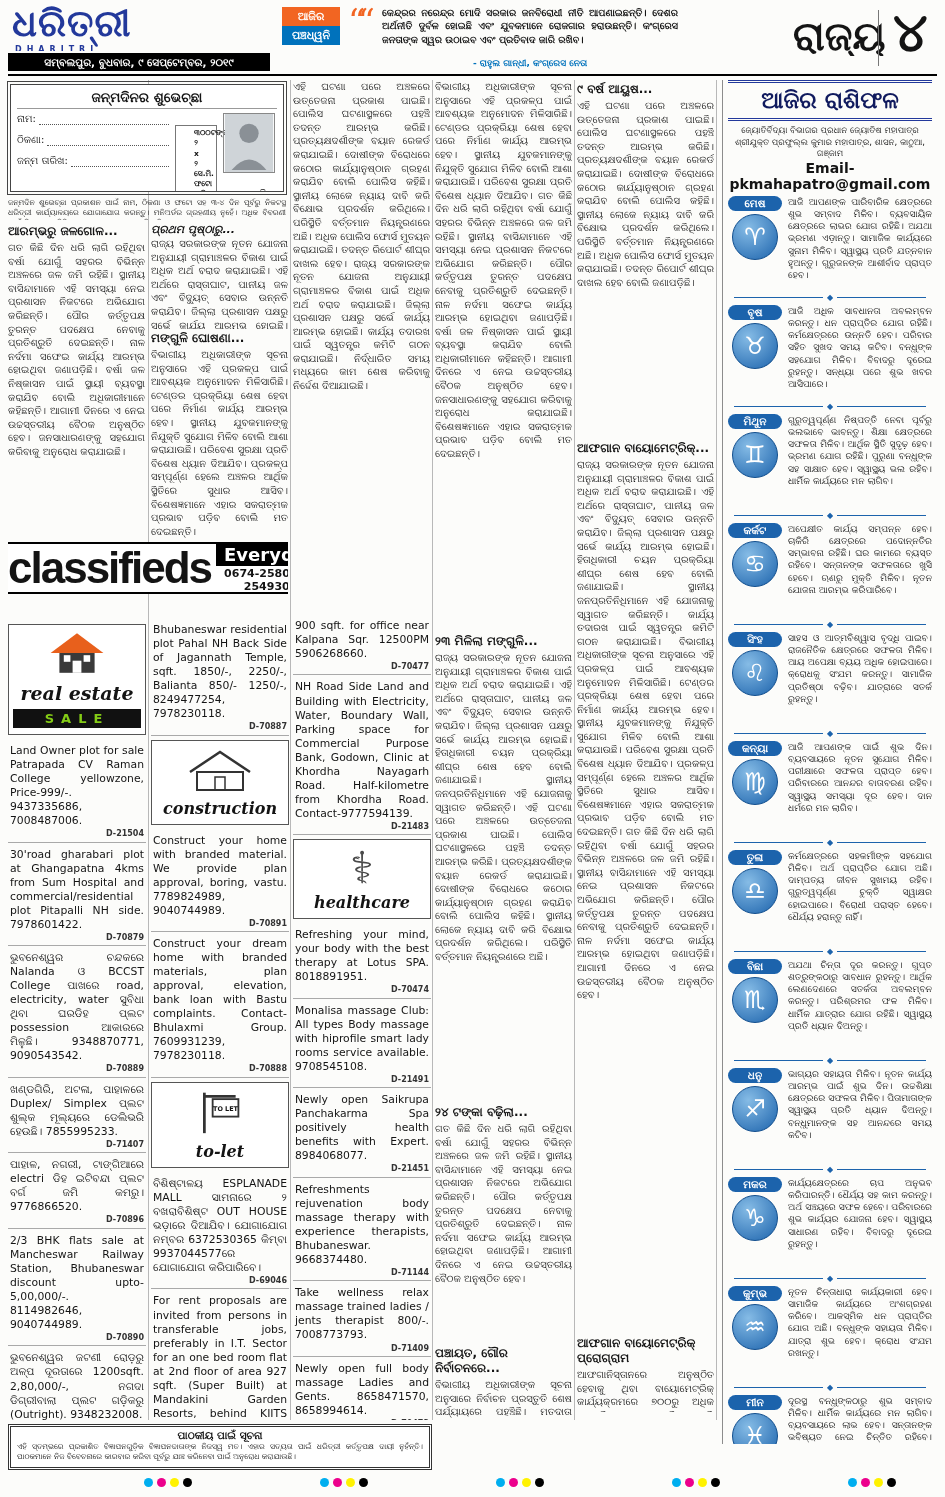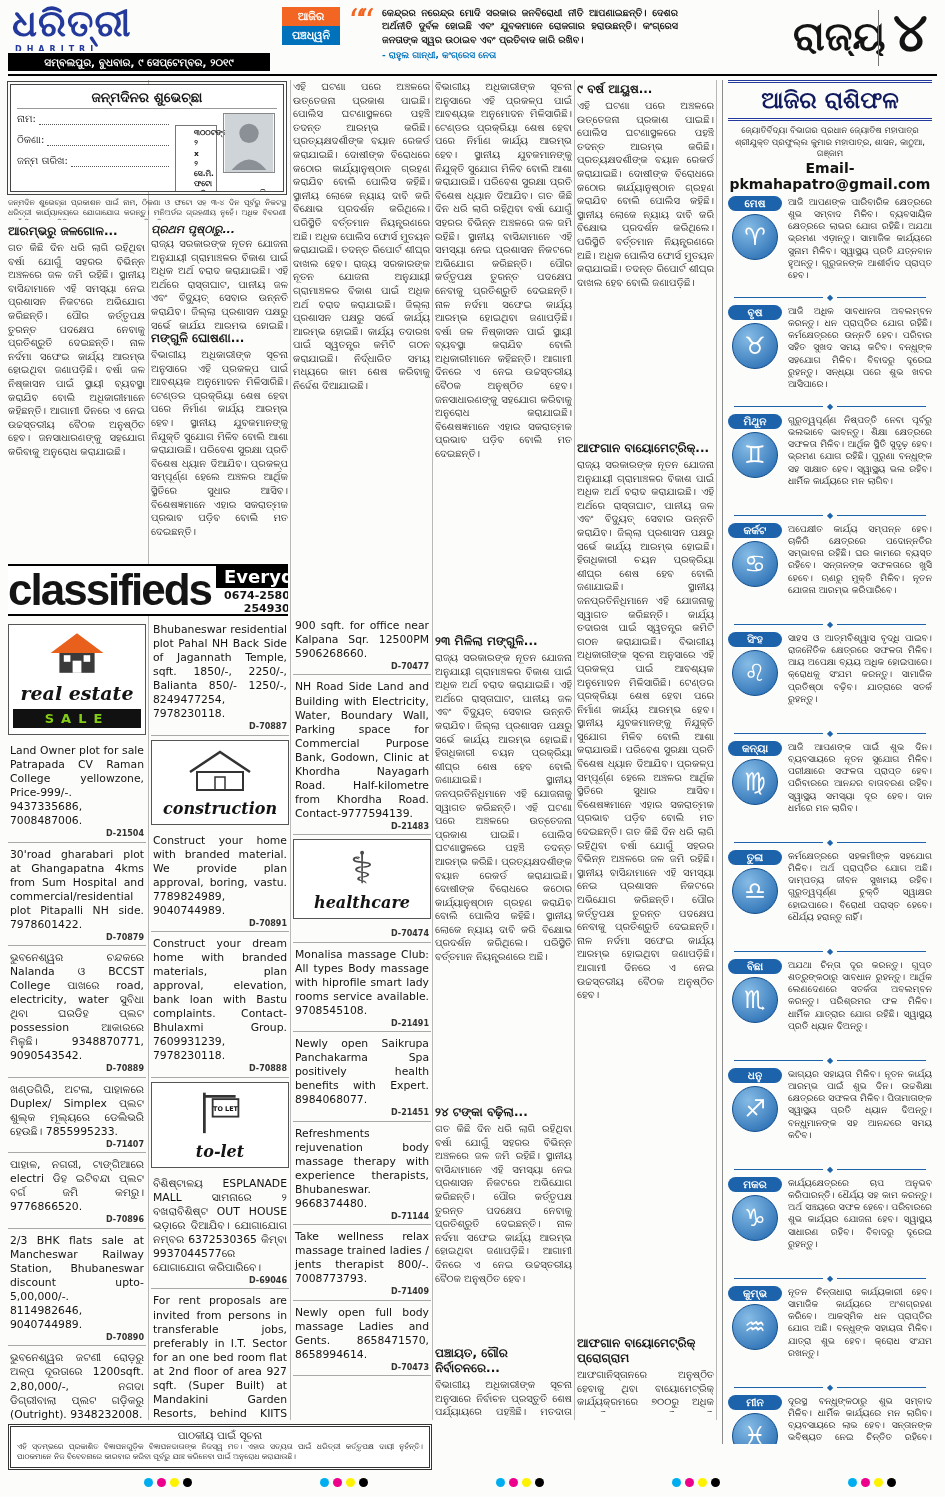--- a/index.html
+++ b/index.html
@@ -10,21 +10,21 @@
 
   
   .logo-odia{font-size:37px;font-weight:bold;color:#23399b;line-height:1.05;letter-spacing:1px}
   .logo-latin{font-size:8px;letter-spacing:5px;color:#23399b;margin:1px 0 0 3px;font-weight:bold}
   #dateline{background:#000;color:#fff;font-size:10.5px;line-height:18px;text-align:center;font-weight:bold}
   .badge-top{background:#f26522;color:#fff;font-size:11px;font-weight:bold;text-align:center;padding:3px 2px}
   .badge-bot{background:#0072bc;color:#fff;font-size:11px;font-weight:bold;text-align:center;padding:3px 2px}
   .qmark{float:left;width:30px;color:#f26522;font-size:34px;line-height:.9;font-family:"DejaVu Serif",serif}
   .qmark::before{content:"\201C\201C";letter-spacing:-8px}
   .qtext{margin-left:34px;font-size:9.6px;font-weight:bold;line-height:1.4;text-align:justify}
-  .qattr{margin-left:34px;color:#0072bc;font-size:9px;font-weight:bold;text-align:left;margin-top:4px}
+  .qattr{margin-left:34px;color:#0072bc;font-size:9px;font-weight:bold;text-align:center;margin-top:12px}
   #section-title{font-size:40px;font-weight:bold;line-height:1}
   #page-num{font-size:54px;font-weight:bold;line-height:1}
   .hrule{background:#000}
   .vr{position:absolute;width:1px;background:#b8b8b8}
 
   
   #bday{border:1px solid #444;outline:1px solid #444;outline-offset:2px;padding:4px 6px;background:#fff}
   .bday-title{text-align:center;font-size:13.5px;font-weight:bold;border-bottom:1px solid #999;padding-bottom:2px;margin-bottom:4px}
   .bday-cols{display:flex;gap:6px}
   .bday-fields{flex:1}
@@ -67,21 +67,21 @@
   .sign-pill{background:#1c63ac;color:#fff;border-radius:9px;font-size:10.5px;font-weight:bold;text-align:center;padding:1px 0;margin-bottom:3px}
   .sign-circle{width:46px;height:46px;border-radius:50%;background:radial-gradient(circle at 35% 30%,#86bce6,#1c63ac);color:#fff;display:flex;align-items:center;justify-content:center;font-size:24px;margin:0 auto;border:1px solid #0f4d8d}
   .sign-text{flex:1;font-size:9.2px;line-height:1.33;text-align:justify;overflow:hidden}
   .sign-sep{display:flex;align-items:center;margin:3px 6px}
   .sign-sep::before,.sign-sep::after{content:"";flex:1;height:1px;background:#1c63ac}
   .sign-sep i{font-style:normal;color:#1c63ac;font-size:8px;padding:0 4px}
   .sign-sep i::before{content:"\25C6"}
 
   
   #disclaimer{border:3px double #333;padding:2px 6px;background:#fff}
-  .disc-title{text-align:center;font-size:10.5px;font-weight:normal}
+  .disc-title{text-align:center;font-size:10.5px;font-weight:bold}
   .disc-text{font-size:7.6px;line-height:1.3;text-align:justify}
   .dots{position:absolute;display:flex;gap:4px}
   .dot{width:9px;height:9px;border-radius:50%;background:#000}
 </style>
 </head>
 <body>
 
 <div id="page">
 
   <div class="abs" style="left:12px;top:5px;width:170px;height:46px">
@@ -147,21 +147,21 @@
     <div class="art-title">ଆରମ୍ଭରୁ ଜଳଗୋଳ...</div>
     <div class="art-body" style="height:318px">ଗତ କିଛି ଦିନ ଧରି ଲାଗି ରହିଥିବା ବର୍ଷା ଯୋଗୁଁ ସହରର ବିଭିନ୍ନ ଅଞ୍ଚଳରେ ଜଳ ଜମି ରହିଛି। ସ୍ଥାନୀୟ ବାସିନ୍ଦାମାନେ ଏହି ସମସ୍ୟା ନେଇ ପ୍ରଶାସନ ନିକଟରେ ଅଭିଯୋଗ କରିଛନ୍ତି। ପୌର କର୍ତ୍ତୃପକ୍ଷ ତୁରନ୍ତ ପଦକ୍ଷେପ ନେବାକୁ ପ୍ରତିଶ୍ରୁତି ଦେଇଛନ୍ତି। ନାଳ ନର୍ଦମା ସଫେଇ କାର୍ଯ୍ୟ ଆରମ୍ଭ ହୋଇଥିବା ଜଣାପଡ଼ିଛି। ବର୍ଷା ଜଳ ନିଷ୍କାସନ ପାଇଁ ସ୍ଥାୟୀ ବ୍ୟବସ୍ଥା କରାଯିବ ବୋଲି ଅଧିକାରୀମାନେ କହିଛନ୍ତି। ଆଗାମୀ ଦିନରେ ଏ ନେଇ ଉଚ୍ଚସ୍ତରୀୟ ବୈଠକ ଅନୁଷ୍ଠିତ ହେବ। ଜନସାଧାରଣଙ୍କୁ ସହଯୋଗ କରିବାକୁ ଅନୁରୋଧ କରାଯାଇଛି।</div>
   </div>
   <div class="abs" style="left:151px;top:222px;width:137px;height:340px">
     <div class="art-label">ପ୍ରଥମ ପୃଷ୍ଠାରୁ...</div>
     <div class="art-body" style="height:92px">ରାଜ୍ୟ ସରକାରଙ୍କ ନୂତନ ଯୋଜନା ଅନୁଯାୟୀ ଗ୍ରାମାଞ୍ଚଳର ବିକାଶ ପାଇଁ ଅଧିକ ଅର୍ଥ ବରାଦ କରାଯାଇଛି। ଏହି ଅର୍ଥରେ ରାସ୍ତାଘାଟ, ପାନୀୟ ଜଳ ଏବଂ ବିଦ୍ୟୁତ୍ ସେବାର ଉନ୍ନତି କରାଯିବ। ଜିଲ୍ଲା ପ୍ରଶାସନ ପକ୍ଷରୁ ସର୍ଭେ କାର୍ଯ୍ୟ ଆରମ୍ଭ ହୋଇଛି। ହିତାଧିକାରୀ ଚୟନ ପ୍ରକ୍ରିୟା ଶୀଘ୍ର ଶେଷ ହେବ ବୋଲି ଜଣାଯାଇଛି।</div>
     <div class="art-title">ମଙ୍ଗୁଳି ଘୋଷଣା...</div>
     <div class="art-body" style="height:206px">ବିଭାଗୀୟ ଅଧିକାରୀଙ୍କ ସୂଚନା ଅନୁସାରେ ଏହି ପ୍ରକଳ୍ପ ପାଇଁ ଆବଶ୍ୟକ ଅନୁମୋଦନ ମିଳିସାରିଛି। ଟେଣ୍ଡର ପ୍ରକ୍ରିୟା ଶେଷ ହେବା ପରେ ନିର୍ମାଣ କାର୍ଯ୍ୟ ଆରମ୍ଭ ହେବ। ସ୍ଥାନୀୟ ଯୁବକମାନଙ୍କୁ ନିଯୁକ୍ତି ସୁଯୋଗ ମିଳିବ ବୋଲି ଆଶା କରାଯାଉଛି। ପରିବେଶ ସୁରକ୍ଷା ପ୍ରତି ବିଶେଷ ଧ୍ୟାନ ଦିଆଯିବ। ପ୍ରକଳ୍ପ ସମ୍ପୂର୍ଣ୍ଣ ହେଲେ ଅଞ୍ଚଳର ଆର୍ଥିକ ସ୍ଥିତିରେ ସୁଧାର ଆସିବ। ବିଶେଷଜ୍ଞମାନେ ଏହାର ସକରାତ୍ମକ ପ୍ରଭାବ ପଡ଼ିବ ବୋଲି ମତ ଦେଇଛନ୍ତି।</div>
   </div>
 
-  <div class="abs" id="cl-banner" style="left:8px;top:564px;width:280px;height:52px">
+  <div class="abs" id="cl-banner" style="left:8px;top:542px;width:280px;height:52px">
     <div class="cl-title">classifieds</div>
     <div class="cl-right">
       <span class="cl-sub">Everyday</span>
       <div class="cl-phones">0674-2580101, 2549302</div>
     </div>
   </div>
 
   <div class="abs flow" style="left:8px;top:620px;width:138px;height:800px">
     <div class="cat-box">
       <svg viewBox="0 0 60 40" width="66" height="44">
@@ -213,21 +213,21 @@
     <div class="art-body" style="height:528px">ଏହି ଘଟଣା ପରେ ଅଞ୍ଚଳରେ ଉତ୍ତେଜନା ପ୍ରକାଶ ପାଇଛି। ପୋଲିସ ଘଟଣାସ୍ଥଳରେ ପହଞ୍ଚି ତଦନ୍ତ ଆରମ୍ଭ କରିଛି। ପ୍ରତ୍ୟକ୍ଷଦର୍ଶୀଙ୍କ ବୟାନ ରେକର୍ଡ କରାଯାଇଛି। ଦୋଷୀଙ୍କ ବିରୋଧରେ କଠୋର କାର୍ଯ୍ୟାନୁଷ୍ଠାନ ଗ୍ରହଣ କରାଯିବ ବୋଲି ପୋଲିସ କହିଛି। ସ୍ଥାନୀୟ ଲୋକେ ନ୍ୟାୟ ଦାବି କରି ବିକ୍ଷୋଭ ପ୍ରଦର୍ଶନ କରିଥିଲେ। ପରିସ୍ଥିତି ବର୍ତ୍ତମାନ ନିୟନ୍ତ୍ରଣରେ ଅଛି। ଅଧିକ ପୋଲିସ ଫୋର୍ସ ମୁତୟନ କରାଯାଇଛି। ତଦନ୍ତ ରିପୋର୍ଟ ଶୀଘ୍ର ଦାଖଲ ହେବ। ରାଜ୍ୟ ସରକାରଙ୍କ ନୂତନ ଯୋଜନା ଅନୁଯାୟୀ ଗ୍ରାମାଞ୍ଚଳର ବିକାଶ ପାଇଁ ଅଧିକ ଅର୍ଥ ବରାଦ କରାଯାଇଛି। ଜିଲ୍ଲା ପ୍ରଶାସନ ପକ୍ଷରୁ ସର୍ଭେ କାର୍ଯ୍ୟ ଆରମ୍ଭ ହୋଇଛି। କାର୍ଯ୍ୟ ତଦାରଖ ପାଇଁ ସ୍ୱତନ୍ତ୍ର କମିଟି ଗଠନ କରାଯାଇଛି। ନିର୍ଦ୍ଧାରିତ ସମୟ ମଧ୍ୟରେ କାମ ଶେଷ କରିବାକୁ ନିର୍ଦ୍ଦେଶ ଦିଆଯାଇଛି।</div>
   </div>
 
   <div class="abs flow" style="left:293px;top:614px;width:138px;height:806px">
     <div class="ad"><span>900 sqft. for office near Kalpana Sqr. 12500PM 5906268660.</span><span class="ad-code">D-70477</span></div>
     <div class="ad"><span>NH Road Side Land and Building with Electricity, Water, Boundary Wall, Parking space for Commercial Purpose Bank, Godown, Clinic at Khordha Nayagarh Road. Half-kilometre from Khordha Road. Contact-9777594139.</span><span class="ad-code">D-21483</span></div>
     <div class="cat-box">
       <div class="medical-glyph"></div>
       <div class="cat-label sm">healthcare</div>
     </div>
-    <div class="ad"><span class="ad-code">D-70474</span></div>
+    <div class="ad"><span>Refreshing your mind, your body with the best therapy at Lotus SPA. 8018891951.</span><span class="ad-code">D-70474</span></div>
     <div class="ad"><span>Monalisa massage Club: All types Body massage with hiprofile smart lady rooms service available. 9708545108.</span><span class="ad-code">D-21491</span></div>
     <div class="ad"><span>Newly open Saikrupa Panchakarma Spa positively health benefits with Expert. 8984068077.</span><span class="ad-code">D-21451</span></div>
     <div class="ad"><span>Refreshments rejuvenation body massage therapy with experience therapists, Bhubaneswar. 9668374480.</span><span class="ad-code">D-71144</span></div>
     <div class="ad"><span>Take wellness relax massage trained ladies / jents therapist 800/-. 7008773793.</span><span class="ad-code">D-71409</span></div>
     <div class="ad"><span>Newly open full body massage Ladies and Gents. 8658471570, 8658994614.</span><span class="ad-code">D-70473</span></div>
 
   </div>
 
   <div class="abs" style="left:435px;top:80px;width:137px;height:1340px">
     <div class="art-body" style="height:552px">ବିଭାଗୀୟ ଅଧିକାରୀଙ୍କ ସୂଚନା ଅନୁସାରେ ଏହି ପ୍ରକଳ୍ପ ପାଇଁ ଆବଶ୍ୟକ ଅନୁମୋଦନ ମିଳିସାରିଛି। ଟେଣ୍ଡର ପ୍ରକ୍ରିୟା ଶେଷ ହେବା ପରେ ନିର୍ମାଣ କାର୍ଯ୍ୟ ଆରମ୍ଭ ହେବ। ସ୍ଥାନୀୟ ଯୁବକମାନଙ୍କୁ ନିଯୁକ୍ତି ସୁଯୋଗ ମିଳିବ ବୋଲି ଆଶା କରାଯାଉଛି। ପରିବେଶ ସୁରକ୍ଷା ପ୍ରତି ବିଶେଷ ଧ୍ୟାନ ଦିଆଯିବ। ଗତ କିଛି ଦିନ ଧରି ଲାଗି ରହିଥିବା ବର୍ଷା ଯୋଗୁଁ ସହରର ବିଭିନ୍ନ ଅଞ୍ଚଳରେ ଜଳ ଜମି ରହିଛି। ସ୍ଥାନୀୟ ବାସିନ୍ଦାମାନେ ଏହି ସମସ୍ୟା ନେଇ ପ୍ରଶାସନ ନିକଟରେ ଅଭିଯୋଗ କରିଛନ୍ତି। ପୌର କର୍ତ୍ତୃପକ୍ଷ ତୁରନ୍ତ ପଦକ୍ଷେପ ନେବାକୁ ପ୍ରତିଶ୍ରୁତି ଦେଇଛନ୍ତି। ନାଳ ନର୍ଦମା ସଫେଇ କାର୍ଯ୍ୟ ଆରମ୍ଭ ହୋଇଥିବା ଜଣାପଡ଼ିଛି। ବର୍ଷା ଜଳ ନିଷ୍କାସନ ପାଇଁ ସ୍ଥାୟୀ ବ୍ୟବସ୍ଥା କରାଯିବ ବୋଲି ଅଧିକାରୀମାନେ କହିଛନ୍ତି। ଆଗାମୀ ଦିନରେ ଏ ନେଇ ଉଚ୍ଚସ୍ତରୀୟ ବୈଠକ ଅନୁଷ୍ଠିତ ହେବ। ଜନସାଧାରଣଙ୍କୁ ସହଯୋଗ କରିବାକୁ ଅନୁରୋଧ କରାଯାଇଛି। ବିଶେଷଜ୍ଞମାନେ ଏହାର ସକରାତ୍ମକ ପ୍ରଭାବ ପଡ଼ିବ ବୋଲି ମତ ଦେଇଛନ୍ତି।</div>

